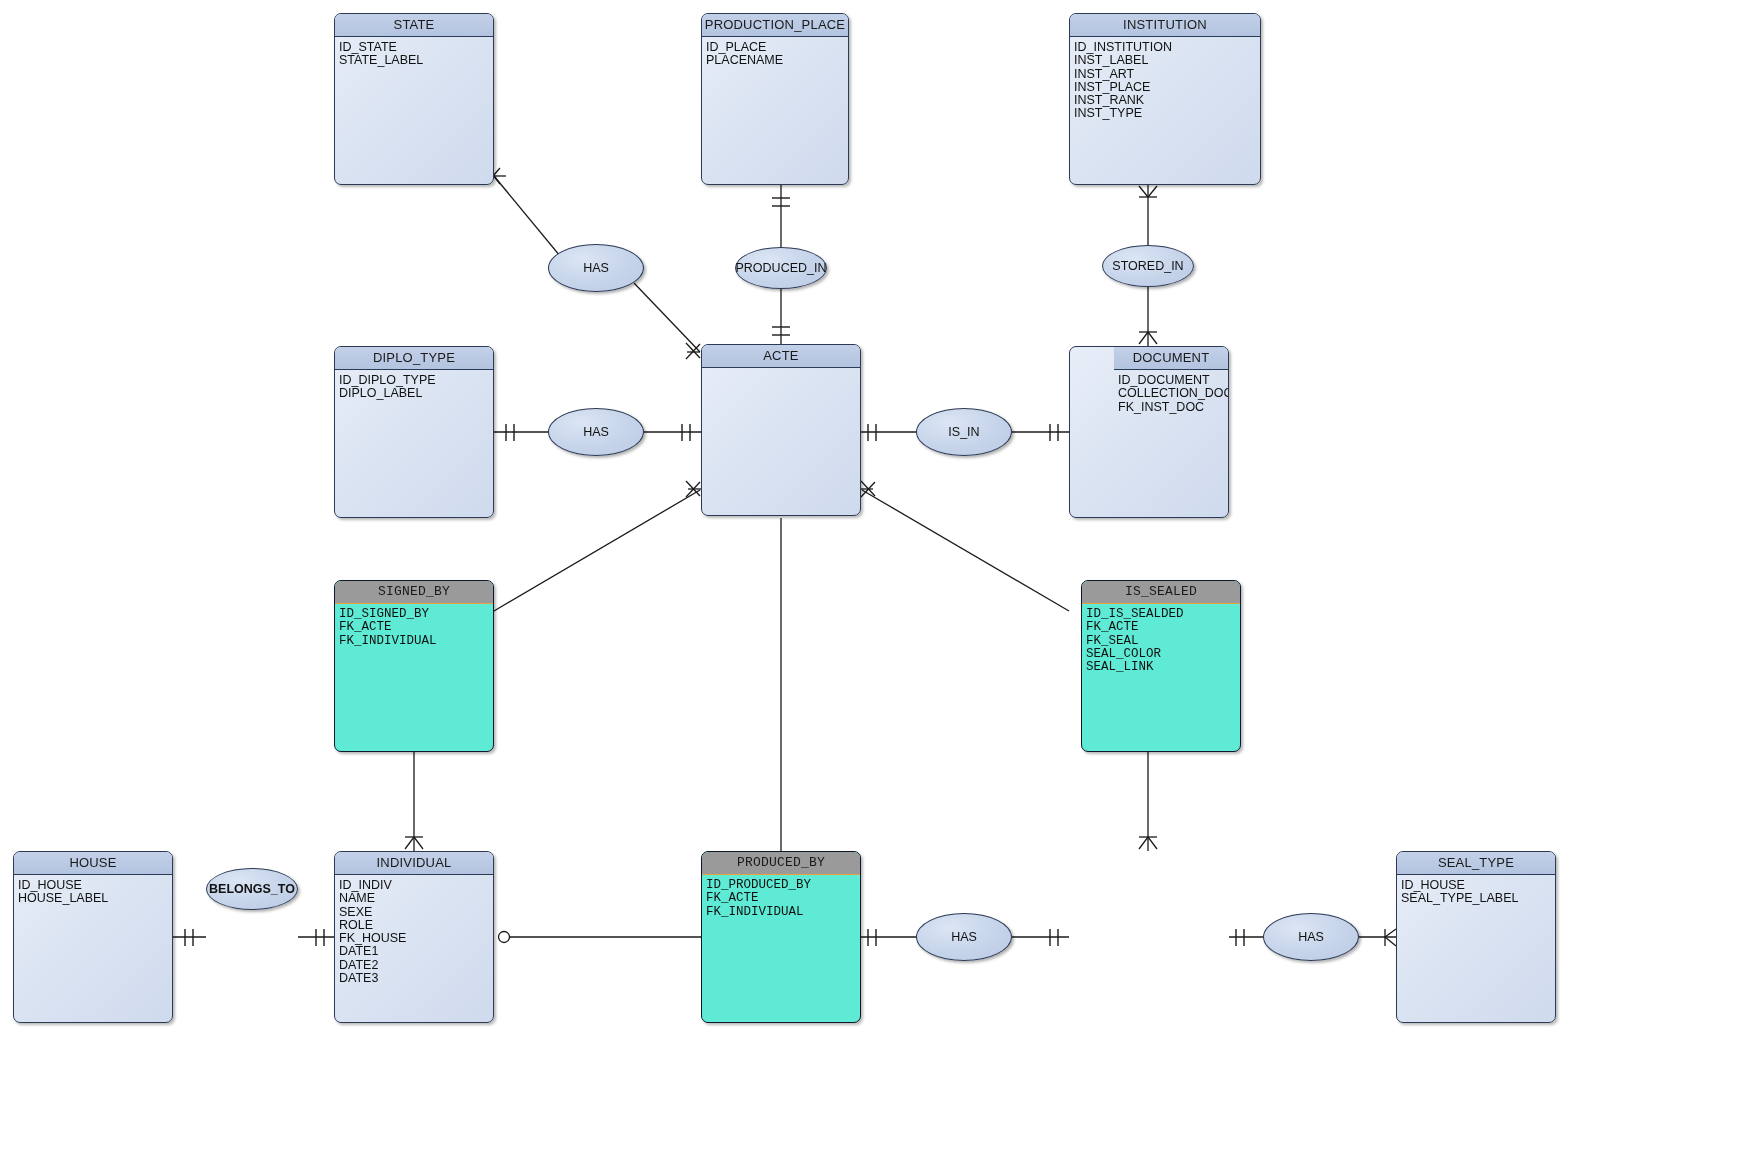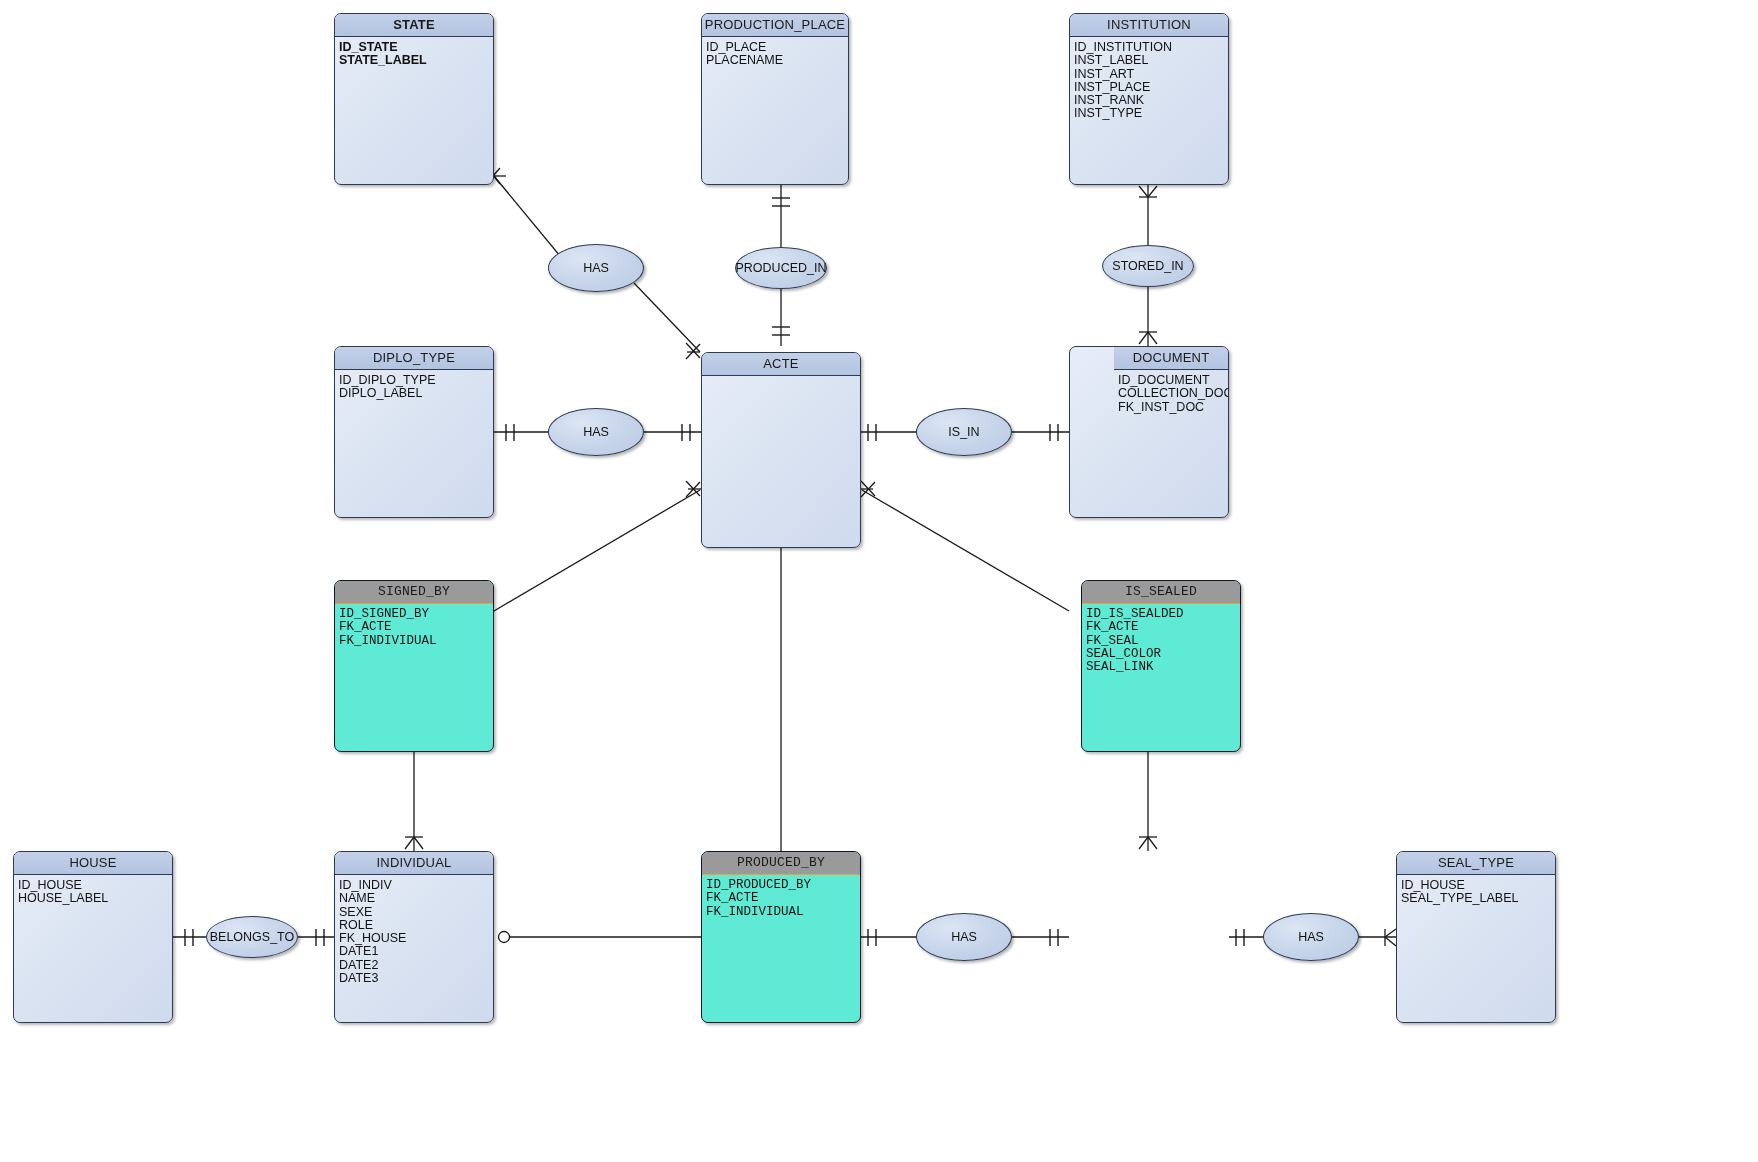--- a/index.html
+++ b/index.html
@@ -210,57 +210,57 @@
         <line x1="1244" y1="929" x2="1244" y2="946"></line>
       </g>
       <g stroke-width="1.3">
         <line x1="1385" y1="929" x2="1385" y2="946"></line>
         <line x1="1385" y1="937" x2="1396" y2="929"></line>
         <line x1="1385" y1="937" x2="1396" y2="946"></line>
       </g>
     </g>
   </svg>
 
-  <div class="entity" style="left:334px; top:13px; width:160px; height:172px;font-weight:bold;">
+  <div class="entity" style="left:334px; top:13px; width:160px; height:172px;">
     <div class="etitle">STATE</div>
     <div class="efields">
         <div>ID_STATE</div>
         <div>STATE_LABEL</div>
       </div>
   </div>
 
   <div class="entity" style="left:701px; top:13px; width:148px; height:172px;">
     <div class="etitle">PRODUCTION_PLACE</div>
     <div class="efields">
         <div>ID_PLACE</div>
         <div>PLACENAME</div>
       </div>
   </div>
 
-  <div class="entity" style="left:1069px; top:13px; width:160px; height:172px;">
+  <div class="entity" style="left:1069px; top:13px; width:192px; height:172px;">
     <div class="etitle">INSTITUTION</div>
     <div class="efields">
         <div>ID_INSTITUTION</div>
         <div>INST_LABEL</div>
         <div>INST_ART</div>
         <div>INST_PLACE</div>
         <div>INST_RANK</div>
         <div>INST_TYPE</div>
       </div>
   </div>
 
   <div class="entity" style="left:334px; top:346px; width:160px; height:172px;">
     <div class="etitle">DIPLO_TYPE</div>
     <div class="efields">
         <div>ID_DIPLO_TYPE</div>
         <div>DIPLO_LABEL</div>
       </div>
   </div>
 
-  <div class="entity" style="left:701px; top:352px; width:160px; height:196px;">
+  <div class="entity" style="left:701px; top:344px; width:160px; height:172px;">
     <div class="etitle">ACTE</div>
   </div>
 
   <div class="entity" style="left:1069px; top:346px; width:160px; height:172px;padding-left:44px;">
     <div class="etitle">DOCUMENT</div>
     <div class="efields">
         <div>ID_DOCUMENT</div>
         <div>COLLECTION_DOC</div>
         <div>FK_INST_DOC</div>
       </div>
@@ -334,21 +334,21 @@
   </div>
   <div class="relation" style="left:1102px; top:245px; width:92px; height:42px;">
     <span>STORED_IN</span>
   </div>
   <div class="relation" style="left:548px; top:408px; width:96px; height:48px;">
     <span>HAS</span>
   </div>
   <div class="relation" style="left:916px; top:408px; width:96px; height:48px;">
     <span>IS_IN</span>
   </div>
-  <div class="relation" style="left:206px; top:916px; width:92px; height:42px;">
+  <div class="relation" style="left:206px; top:868px; width:92px; height:42px;font-weight:bold;">
     <span>BELONGS_TO</span>
   </div>
   <div class="relation" style="left:916px; top:913px; width:96px; height:48px;">
     <span>HAS</span>
   </div>
   <div class="relation" style="left:1263px; top:913px; width:96px; height:48px;">
     <span>HAS</span>
   </div>
 </div>
 

